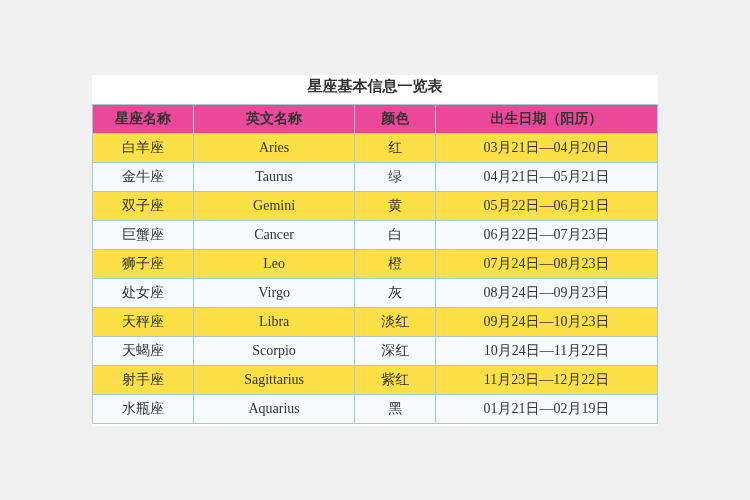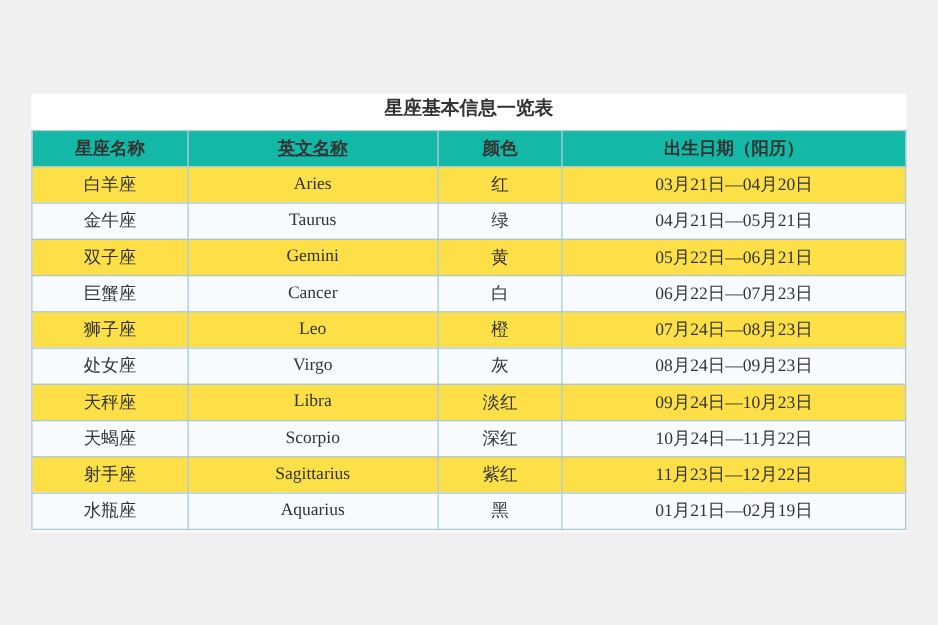--- a/index.html
+++ b/index.html
@@ -9,53 +9,53 @@
       background: #f0f0f0;
       font-family: "SimSun", "宋体", serif;
       font-size: 14px;
       display: flex;
       align-items: center;
       justify-content: center;
       overflow: hidden;
     }
     .container {
       background: #fff;
-      width: 700px;
+      width: 566px;
       padding: 2px 0;
     }
     .page-title {
       text-align: center;
       font-size: 15px;
       color: #333;
       margin-bottom: 8px;
       font-weight: bold;
     }
     table {
       width: 100%;
       border-collapse: collapse;
     }
     th, td {
       border: 1px solid #a8c8d8;
       text-align: center;
       padding: 5px 8px;
       color: #333;
     }
     thead th {
-      background-color: #14b8a6;
+      background-color: #ec4899;
       font-weight: bold;
       font-size: 14px;
     }
     tbody tr td {
       background-color: #fde047;
     }
     tbody tr:nth-child(even) td {
       background-color: #f7fbfd;
     }
     .col-name { width: 100px; }
-    .col-en   { width: 160px; text-decoration: underline; }
+    .col-en   { width: 160px; }
     .col-color{ width: 80px; }
     .col-date { width: 220px; font-family: Liberation Serif, serif; }
   </style>
 </head>
 <body>
 
 <div class="container">
   <div class="page-title">星座基本信息一览表</div>
   <table>
     <thead>

